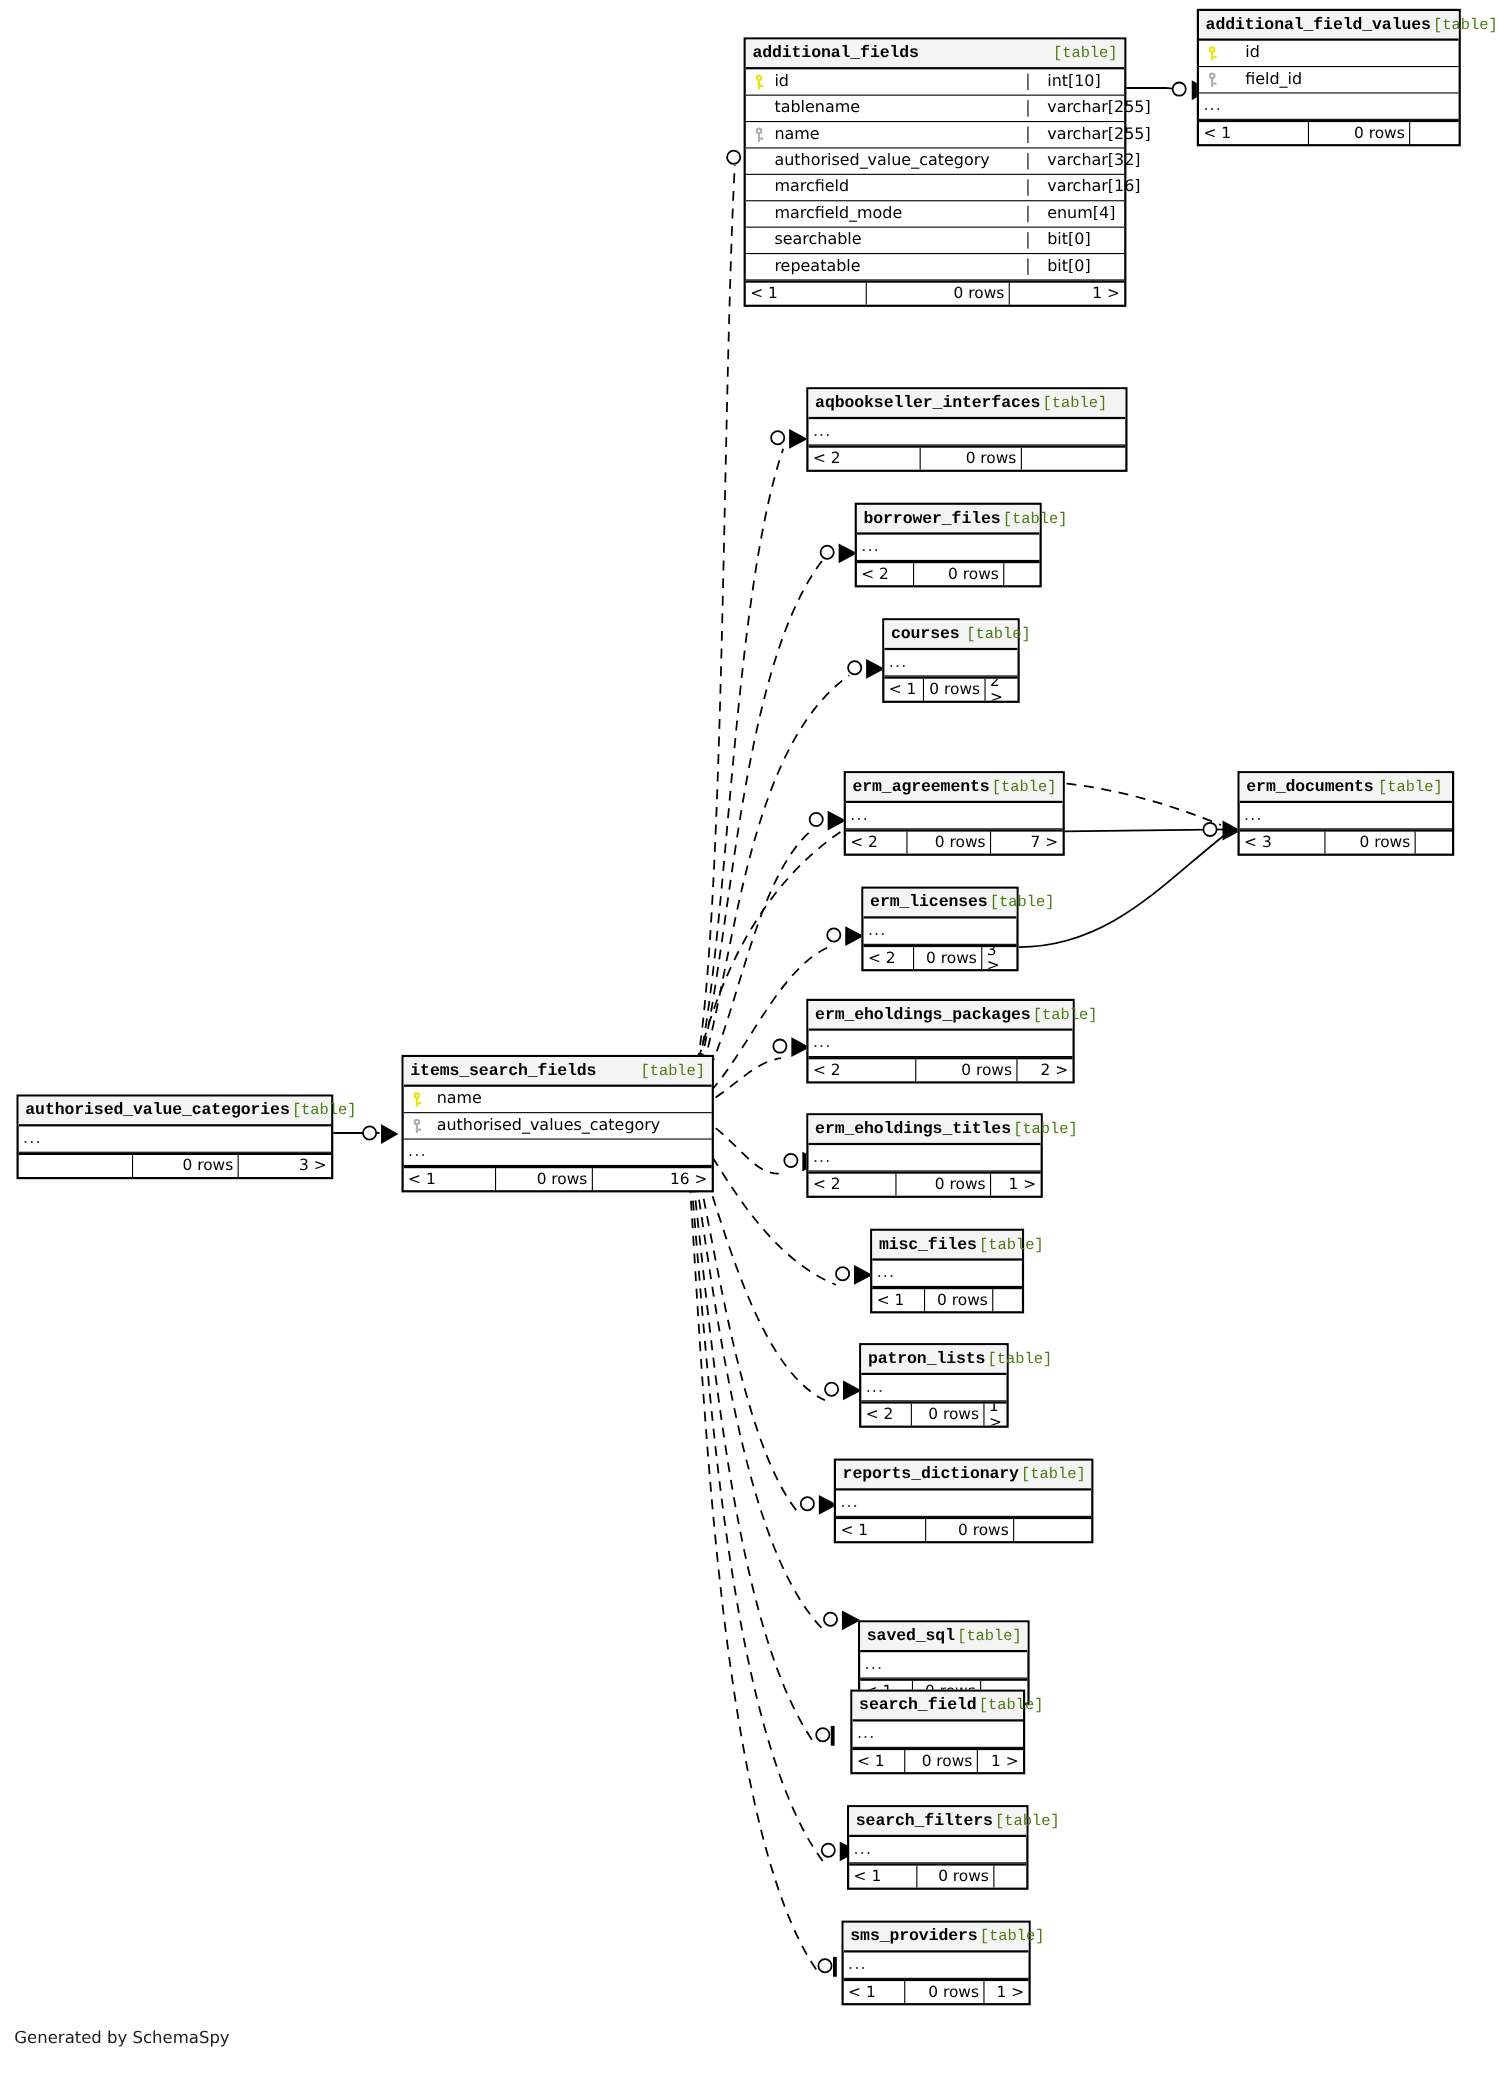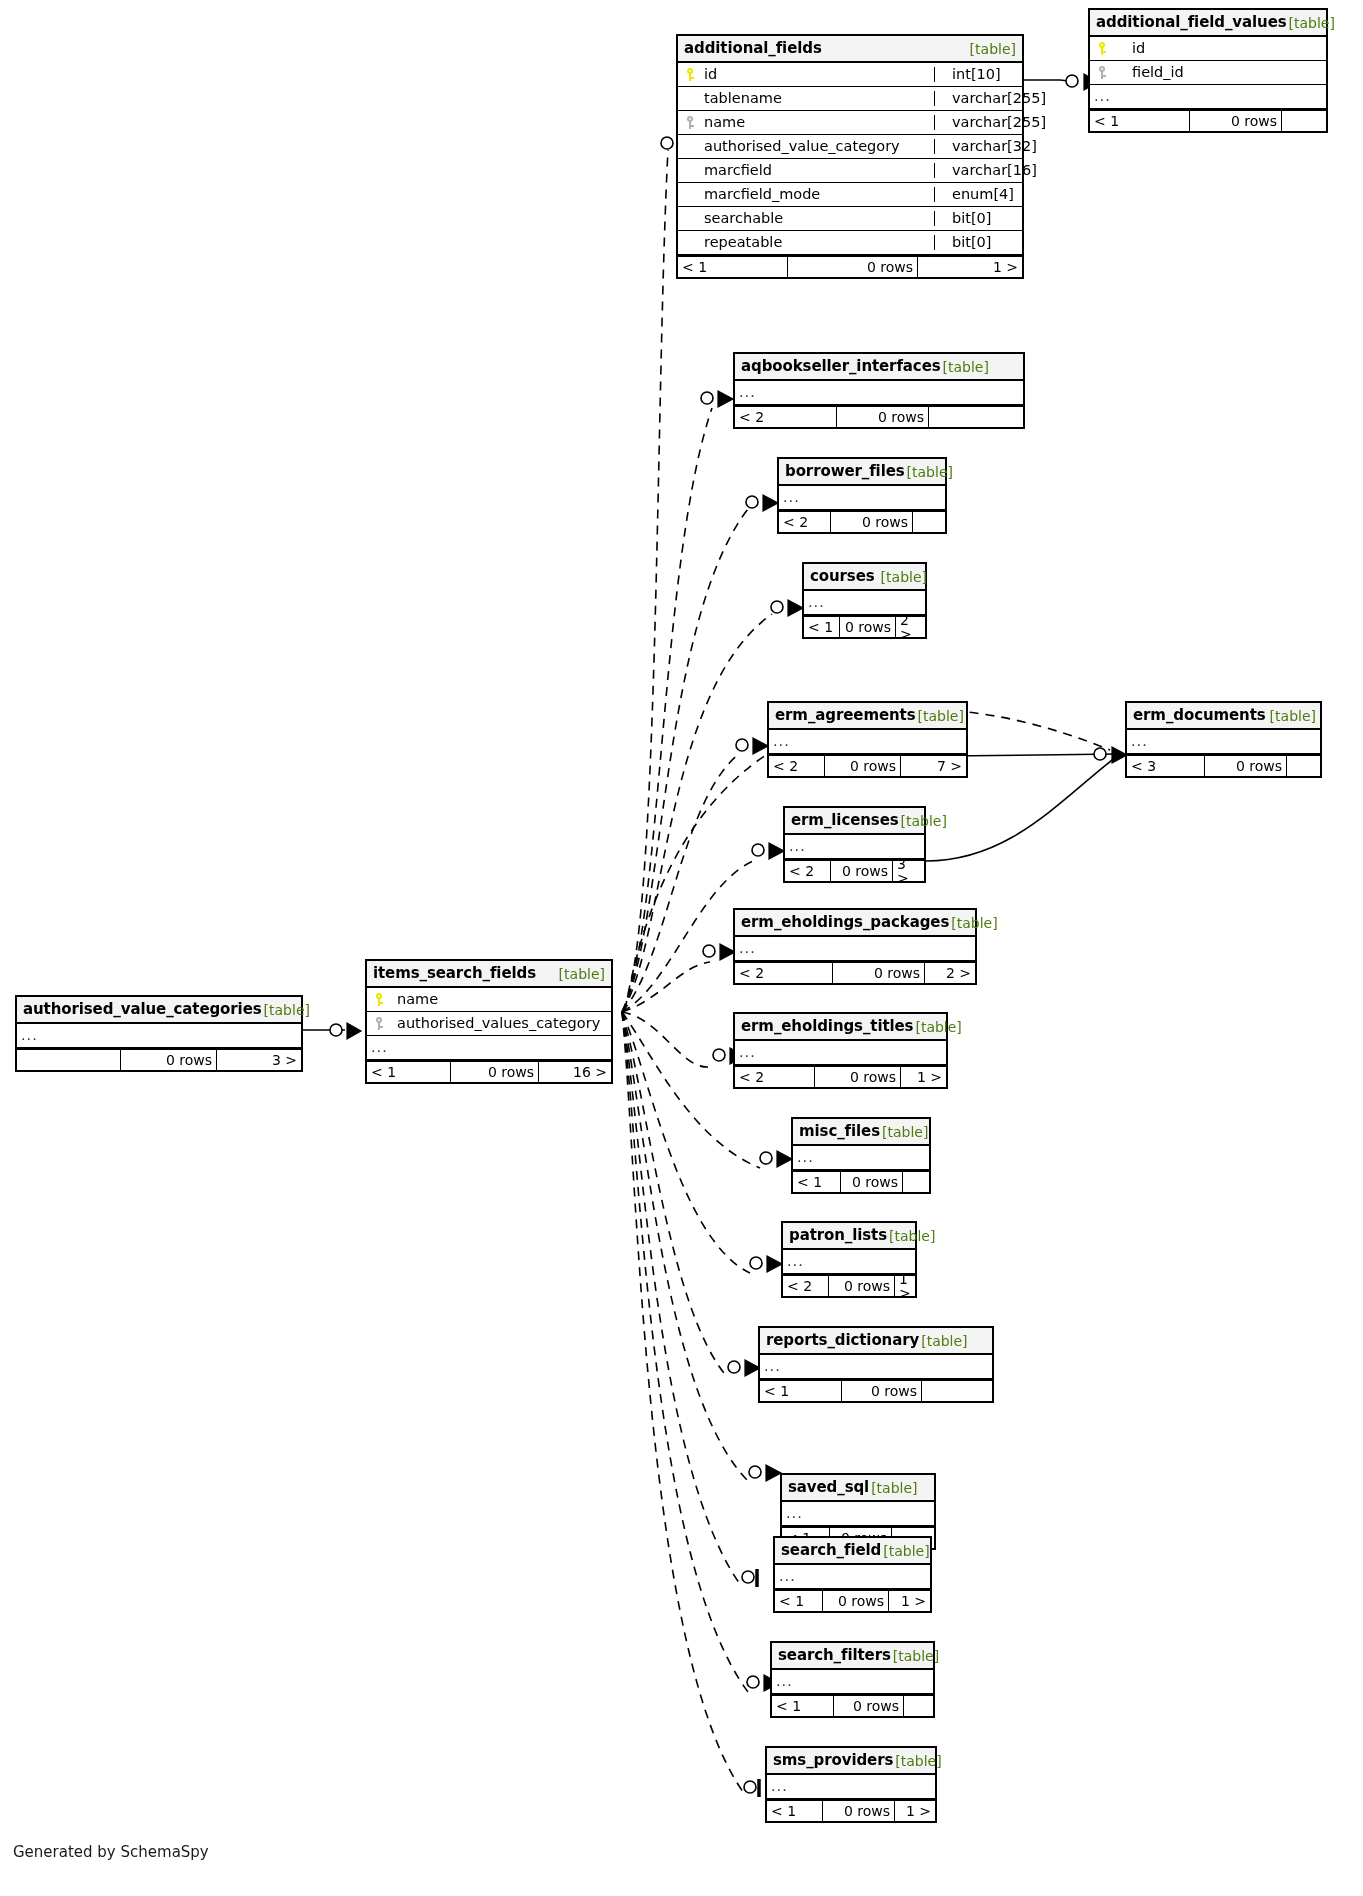--- a/index.html
+++ b/index.html
@@ -39,20 +39,21 @@
   .tbl-title {
     background: #f4f4f4;
     border-bottom: 2px solid #000;
     display: flex;
     align-items: center;
     justify-content: space-between;
     padding: 0 6px;
     height: 27px;
     box-sizing: border-box;
     white-space: nowrap;
+    font-family: Liberation Mono, monospace;
   }
   .tbl-title .nm {
     font-weight: bold;
     font-size: 15px;
     letter-spacing: -0.1px;
   }
   .tbl-title .tag {
     color: #4d7c0f;
     font-size: 14px;
     padding-left: 2px;
@@ -524,21 +525,21 @@
       <span class="tag">[table]</span>
     </div>
     <div class="ellipsis-row">...</div>
     <div class="foot-row">
       <span class="fcell fleft" style="width:56px">&lt; 1</span>
       <span class="fcell fright" style="width:72px">0 rows</span>
       <span class="fcell fright" style="flex:1">1 &gt;</span>
     </div>
   </div>
 
-  <div class="table-box" style="left:365px; top:959px; width:248px;">
+  <div class="table-box" style="left:365px; top:959px; width:284px;">
     <div class="tbl-title spaced">
       <span class="nm">items_search_fields</span>
       <span class="tag">[table]</span>
     </div>
     <div class="col-row">
       <span class="keycell">
           <span class="keyicon key-pk">
             <span class="kring"></span>
             <span class="kstem"></span>
             <span class="ktooth"></span>

